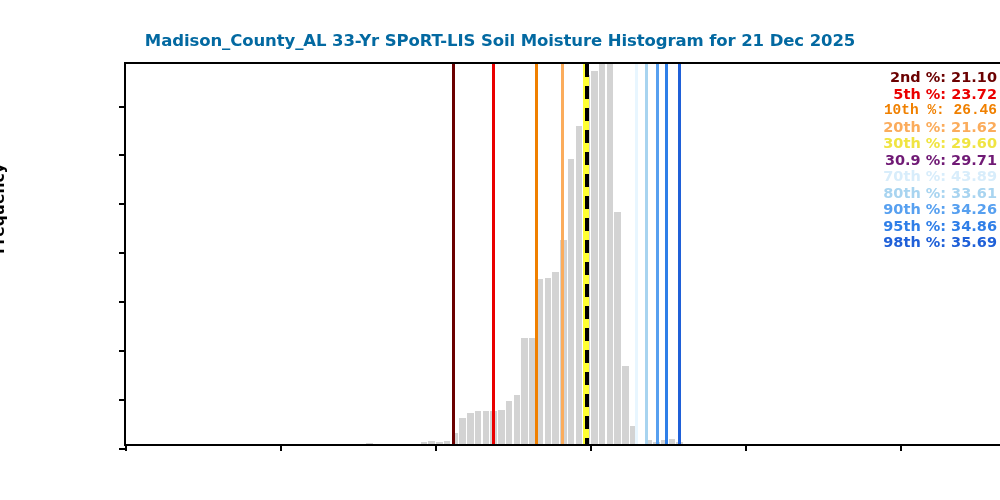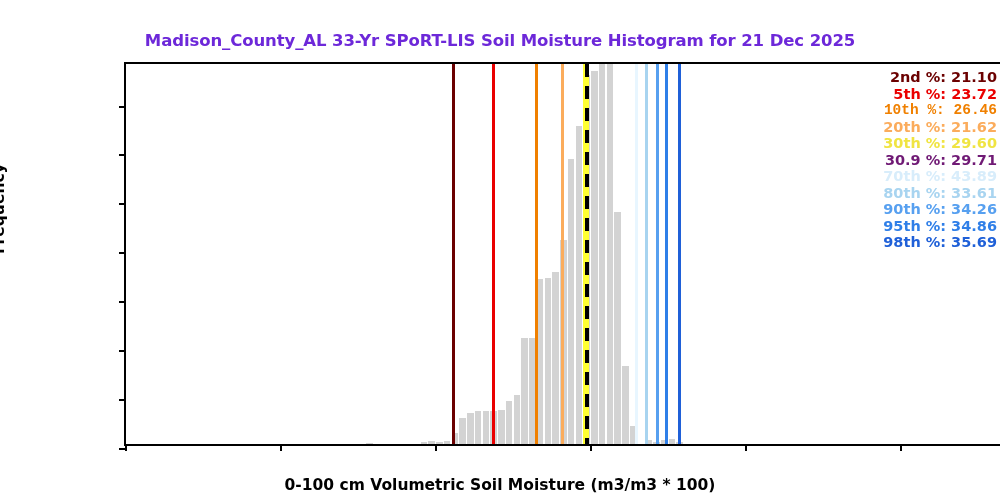--- a/index.html
+++ b/index.html
@@ -1,21 +1,21 @@
 <!DOCTYPE html>
 <html><head>
 <meta charset="utf-8">
 <style>
   html,body{margin:0;padding:0;background:#ffffff;}
   body{width:1000px;height:500px;overflow:hidden;font-family:"DejaVu Sans","Liberation Sans",sans-serif;}
   #fig{position:relative;width:1000px;height:500px;background:#ffffff;}
 
   #title{
     position:absolute;left:0;top:31px;width:1000px;text-align:center;
-    font-size:16.5px;font-weight:bold;color:#6d28d9;letter-spacing:-0.1px;
+    font-size:16.5px;font-weight:bold;color:#0369a1;letter-spacing:-0.1px;
     font-family:"DejaVu Sans","Liberation Sans",sans-serif;
   }
 
   
   #plot{
     position:absolute;left:124px;top:62px;width:881px;height:384px;
     border:2px solid #000;box-sizing:border-box;background:#fff;
   }
   #canvas{position:absolute;left:0;top:0;width:100%;height:100%;overflow:hidden;}
 
@@ -54,21 +54,20 @@
   }
 </style>
 </head>
 <body>
 
 <div id="fig">
 
   <div id="title">Madison_County_AL 33-Yr SPoRT-LIS Soil Moisture Histogram for 21 Dec 2025</div>
 
   <div id="ylabel">Frequency</div>
-  <div id="xlabel">0-100 cm Volumetric Soil Moisture (m3/m3 * 100)</div>
 
   <div id="plot">
     <div id="canvas">
         <div class="bar" style="left: 240.25px; width: 6.55px; height: 1px; background: rgb(211, 211, 211);"></div>
         <div class="bar" style="left: 294.5px; width: 6.55px; height: 1.95669px; background: rgb(211, 211, 211);"></div>
         <div class="bar" style="left: 302.25px; width: 6.55px; height: 2.69045px; background: rgb(211, 211, 211);"></div>
         <div class="bar" style="left: 310px; width: 6.55px; height: 1.7121px; background: rgb(211, 211, 211);"></div>
         <div class="bar" style="left: 317.75px; width: 6.55px; height: 2.69045px; background: rgb(211, 211, 211);"></div>
         <div class="bar" style="left: 325.5px; width: 6.55px; height: 11.251px; background: rgb(211, 211, 211);"></div>
         <div class="bar" style="left: 333.25px; width: 6.55px; height: 25.9261px; background: rgb(211, 211, 211);"></div>

